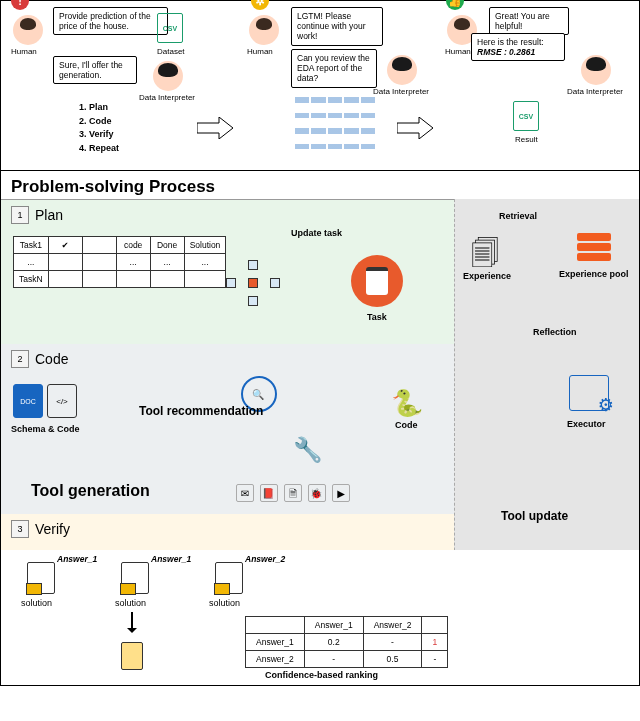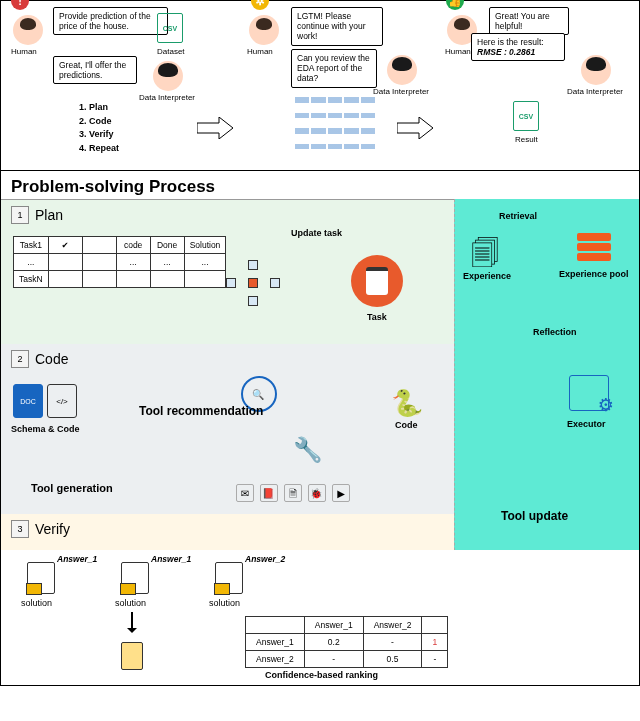--- a/index.html
+++ b/index.html
@@ -31,21 +31,21 @@
   .sec-badge { position:absolute; left:10px; top:6px; border:1px solid #888; background:#f4f4f4; width:18px; height:18px; display:flex; align-items:center; justify-content:center; font-size:9px; }
   .sec-title { position:absolute; left:34px; top:7px; font-weight:normal; font-size:14px; }
   .tasktable { position:absolute; left:12px; top:36px; border-collapse:collapse; font-size:8.5px; }
   .tasktable td { border:1px solid #333; padding:3px 5px; min-width:34px; text-align:center; background:#fff; }
   .tasktable .r2 td { color:#d83b3b; }
   .graph-mini { position:absolute; left:225px; top:60px; width:55px; height:50px; }
   .node { position:absolute; width:10px; height:10px; border:1px solid #333; background:#d8e8f5; }
   .task-circle { position:absolute; left:350px; top:55px; width:52px; height:52px; border-radius:50%; background:#e85a2c; display:flex; align-items:center; justify-content:center; }
   .task-circle .clip { width:22px; height:28px; background:#fff; border-radius:3px; border-top:4px solid #333; }
   .lbl { position:absolute; font-size:9px; font-weight:bold; }
-  .side-col { position:absolute; right:0; top:0; width:185px; height:486px; background:#5eead4; border-left:1px dashed #aaa;padding-left:23px; }
+  .side-col { position:absolute; right:0; top:0; width:185px; height:486px; background:#e5e5e5; border-left:1px dashed #aaa;padding-left:23px; }
   .exp-icon { position:absolute; width:36px; height:36px; }
   .schema-icon { position:absolute; left:12px; top:40px; display:flex; gap:4px; }
   .doc-box { width:30px; height:34px; border:1.5px solid #1765c0; border-radius:3px; background:#1765c0; display:flex; align-items:center; justify-content:center; color:#fff; font-size:7px; }
   .code-box { width:30px; height:34px; border:1.5px solid #333; border-radius:3px; display:flex; align-items:center; justify-content:center; font-size:8px; }
   .tool-icon { position:absolute; width:36px; height:36px; border-radius:50%; border:2px solid #1765c0; display:flex; align-items:center; justify-content:center; }
   .wrench-icon { position:absolute; width:30px; height:30px; }
   .toolrow { position:absolute; left:235px; top:140px; display:flex; gap:6px; }
   .toolrow span { width:18px; height:18px; border:1px solid #aaa; border-radius:2px; display:inline-block; font-size:10px; text-align:center; line-height:18px; }
   .ans-icon { position:absolute; width:28px; height:32px; border:1.5px solid #333; background:#fff; border-radius:2px; }
   .ans-icon::before { content:""; position:absolute; bottom:-2px; left:-2px; width:14px; height:10px; background:#f2b705; border:1px solid #333; font-size:6px; }
@@ -72,21 +72,21 @@
     <div class="badge yellow">✲</div>
     <div class="badge green">👍</div>
 
     <div class="avatar human" style="left:12px; top:14px;"></div>
     <div class="label-sm" style="left:10px; top:46px;">Human</div>
     <div class="bubble" style="left:52px; top:6px; width:115px;">Provide prediction of the price of the house.</div>
     <div class="file-icon" style="left:156px; top:12px;">
         <span>CSV</span>
       </div>
     <div class="label-sm" style="left:156px; top:46px;">Dataset</div>
-    <div class="bubble" style="left:52px; top:55px; width:84px;">Great, I'll offer the predictions.</div>
+    <div class="bubble" style="left:52px; top:55px; width:84px;">Sure, I'll offer the generation.</div>
     <div class="avatar di" style="left:152px; top:60px;"></div>
     <div class="label-sm" style="left:138px; top:92px;">Data Interpreter</div>
     <div class="plan-list" style="left:78px; top:100px;">
       <div>1. Plan</div>
       <div>2. Code</div>
       <div>3. Verify</div>
       <div>4. Repeat</div>
     </div>
     <div class="arrow-big" style="left:196px; top:116px;">
       <svg viewBox="0 0 36 22">
@@ -194,21 +194,21 @@
         <div class="sec-badge">2</div>
         <div class="sec-title">Code</div>
         <div class="schema-icon">
           <div class="doc-box">DOC</div>
           <div class="code-box">&lt;/&gt;</div>
         </div>
         <div class="lbl" style="left:10px; top:80px;">Schema &amp; Code</div>
         <div class="tool-icon" style="left:240px; top:32px;">🔍</div>
         <div class="lbl" style="left:138px; top:60px; font-size:12px;">Tool recommendation</div>
         <div class="wrench-icon" style="left:292px; top:92px; font-size:24px;">🔧</div>
-        <div class="lbl" style="left:30px; top:138px; font-size:11px;text-align:right;">Tool generation</div>
+        <div class="lbl" style="left:30px; top:138px; font-size:16px;text-align:right;">Tool generation</div>
         <div class="toolrow">
           <span>✉</span>
           <span>📕</span>
           <span>🗎</span>
           <span>🐞</span>
           <span>▶</span>
         </div>
         <div style="position:absolute; left:390px; top:44px; font-size:26px;">🐍</div>
         <div class="lbl" style="left:394px; top:76px;">Code</div>
       </div>

